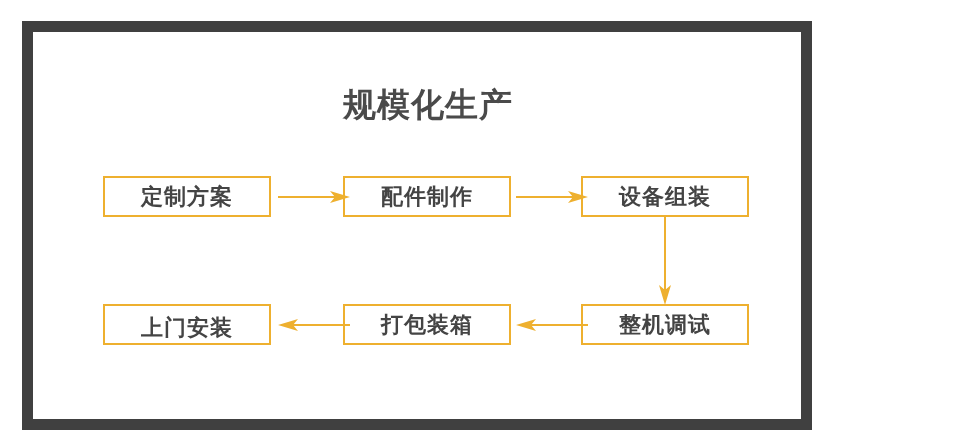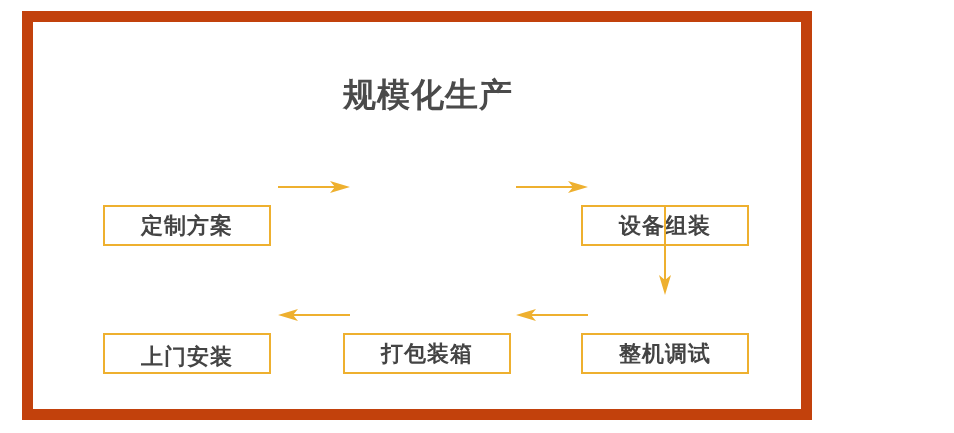--- a/index.html
+++ b/index.html
@@ -18,25 +18,25 @@
     position: relative;
     width: 954px;
     height: 433px;
     background: #ffffff;
   }
 
   
   #frame {
     position: absolute;
     left: 22px;
-    top: 11px;
+    top: 21px;
     width: 790px;
     height: 409px;
     box-sizing: border-box;
-    border: 11px solid #c2410c;
+    border: 11px solid #404040;
     background: #ffffff;
   }
 
   
   #title {
     position: absolute;
     left: 0;
     top: 52px;
     width: 790px;
     text-align: center;
@@ -57,21 +57,21 @@
     display: flex;
     align-items: center;
     justify-content: center;
     font-size: 22px;
     font-weight: bold;
     color: #444444;
     letter-spacing: 1px;
     white-space: nowrap;
   }
 
-  .node-w { width: 168px; height: 41px; margin-top: 39px; }
+  .node-w { width: 168px; height: 41px; }
 
   
   #node-0 { left: 70px;  top: 144px; }
   #node-1 { left: 310px; top: 144px; }
   #node-2 { left: 548px; top: 144px; }
   
   #node-3 { left: 548px; top: 272px; }
   #node-4 { left: 310px; top: 272px; font-family: Liberation Serif, serif; }
   #node-5 { left: 70px;  top: 272px; align-items: flex-end; }
 
@@ -97,20 +97,23 @@
 <div id="stage">
 
   <div id="frame">
 
     <div id="title">规模化生产</div>
 
     <div class="node node-w" id="node-0">
       <span>定制方案</span>
     </div>
 
+    <div class="node node-w" id="node-1">
+      <span>配件制作</span>
+    </div>
 
     <div class="node node-w" id="node-3">
       <span>整机调试</span>
     </div>
 
     <div class="node node-w" id="node-2">
       <span>设备组装</span>
     </div>
 
     <div class="node node-w" id="node-4">

